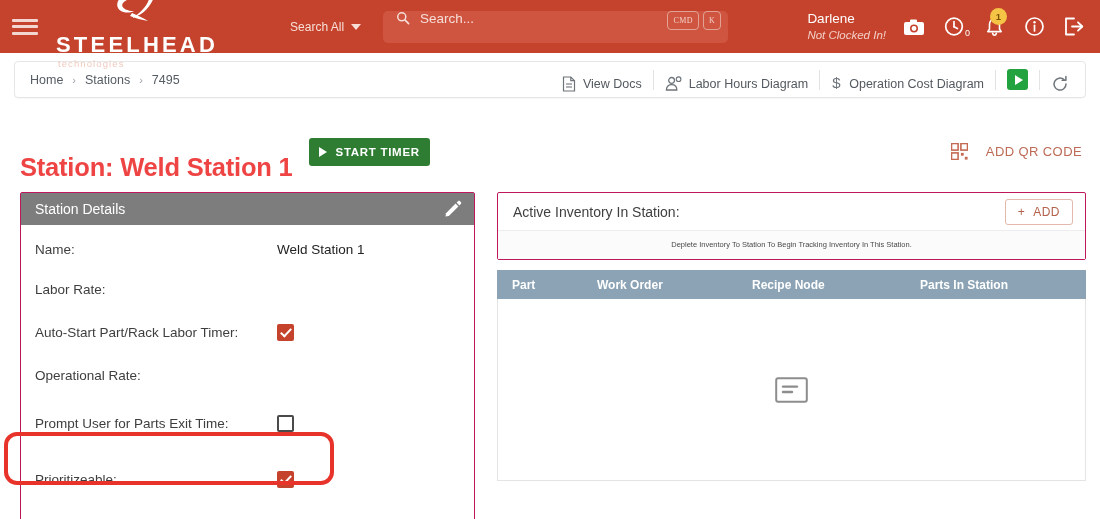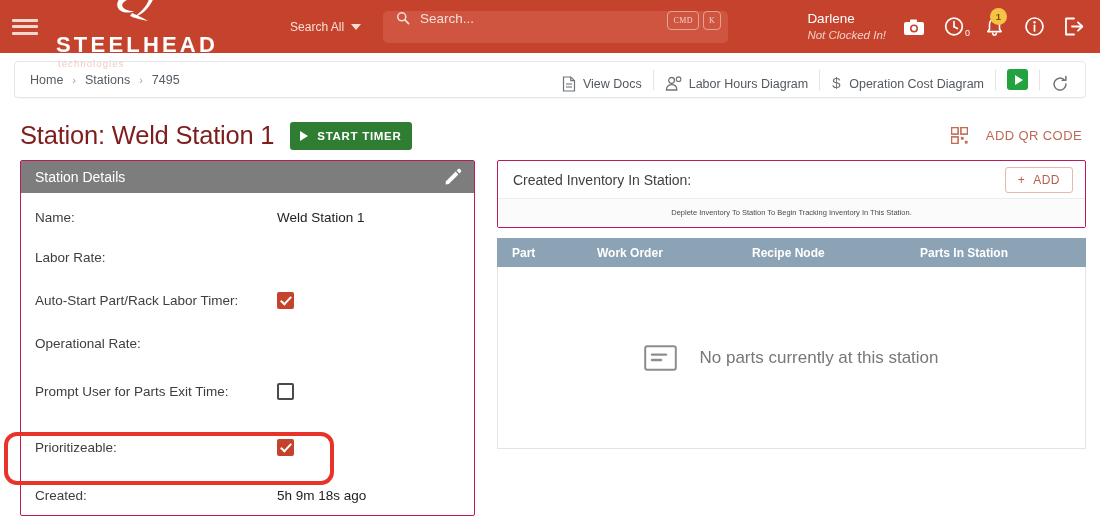--- a/index.html
+++ b/index.html
@@ -117,21 +117,21 @@
     border-left: 8px solid #ffffff;
     border-top: 5px solid transparent; border-bottom: 5px solid transparent;
     margin-left: 2px;
   }
 
   
   .title-row {
     display: flex; align-items: center;
     padding: 16px 18px 10px 20px;
   }
-  .page-title { font-size: 25.5px; font-weight: normal; color: #7f1d1d; letter-spacing: -.2px; }
+  .page-title { font-size: 25.5px; font-weight: bold; color: #ef4444; letter-spacing: -.2px; margin-top: 32px; }
   .start-timer {
     margin-left: 16px;
     background: #2e7d32; color: #ffffff;
     border: none; border-radius: 3px;
     height: 28px; padding: 0 10px;
     font-size: 11.5px; font-weight: bold; letter-spacing: .7px;
     display: flex; align-items: center; gap: 9px;
     cursor: pointer;
     font-family: "Liberation Sans", sans-serif;
   }
@@ -437,21 +437,21 @@
           <span class="detail-value">5h 9m 18s ago</span>
         </div>
 
       </div>
     </div>
   </div>
 
   <div class="col-right">
     <div class="card">
       <div class="inv-head">
-        <span class="inv-title">Created Inventory In Station:</span>
+        <span class="inv-title">Active Inventory In Station:</span>
         <button class="add-btn">
           <span>+</span>
           <span>ADD</span>
         </button>
       </div>
       <div class="inv-hint">Deplete Inventory To Station To Begin Tracking Inventory In This Station.</div>
     </div>
 
     <div class="table-head">
       <div class="th th-part">Part</div>
@@ -459,18 +459,17 @@
       <div class="th th-rn">Recipe Node</div>
       <div class="th th-ps">Parts In Station</div>
     </div>
 
     <div class="table-body">
       <svg width="33" height="26" viewBox="0 0 33 26">
         <rect x="1.2" y="1.2" width="30.6" height="23.6" rx="2" fill="none" stroke="#8d8d8d" stroke-width="2"></rect>
         <line x1="8" y1="9.6" x2="22" y2="9.6" stroke="#8d8d8d" stroke-width="2.4" stroke-linecap="round"></line>
         <line x1="8" y1="15" x2="17" y2="15" stroke="#8d8d8d" stroke-width="2.4" stroke-linecap="round"></line>
       </svg>
-      <span class="empty-txt">No parts currently at this station</span>
     </div>
   </div>
 </div>
 
 <div class="highlight-box"></div>
 
 </body></html>

